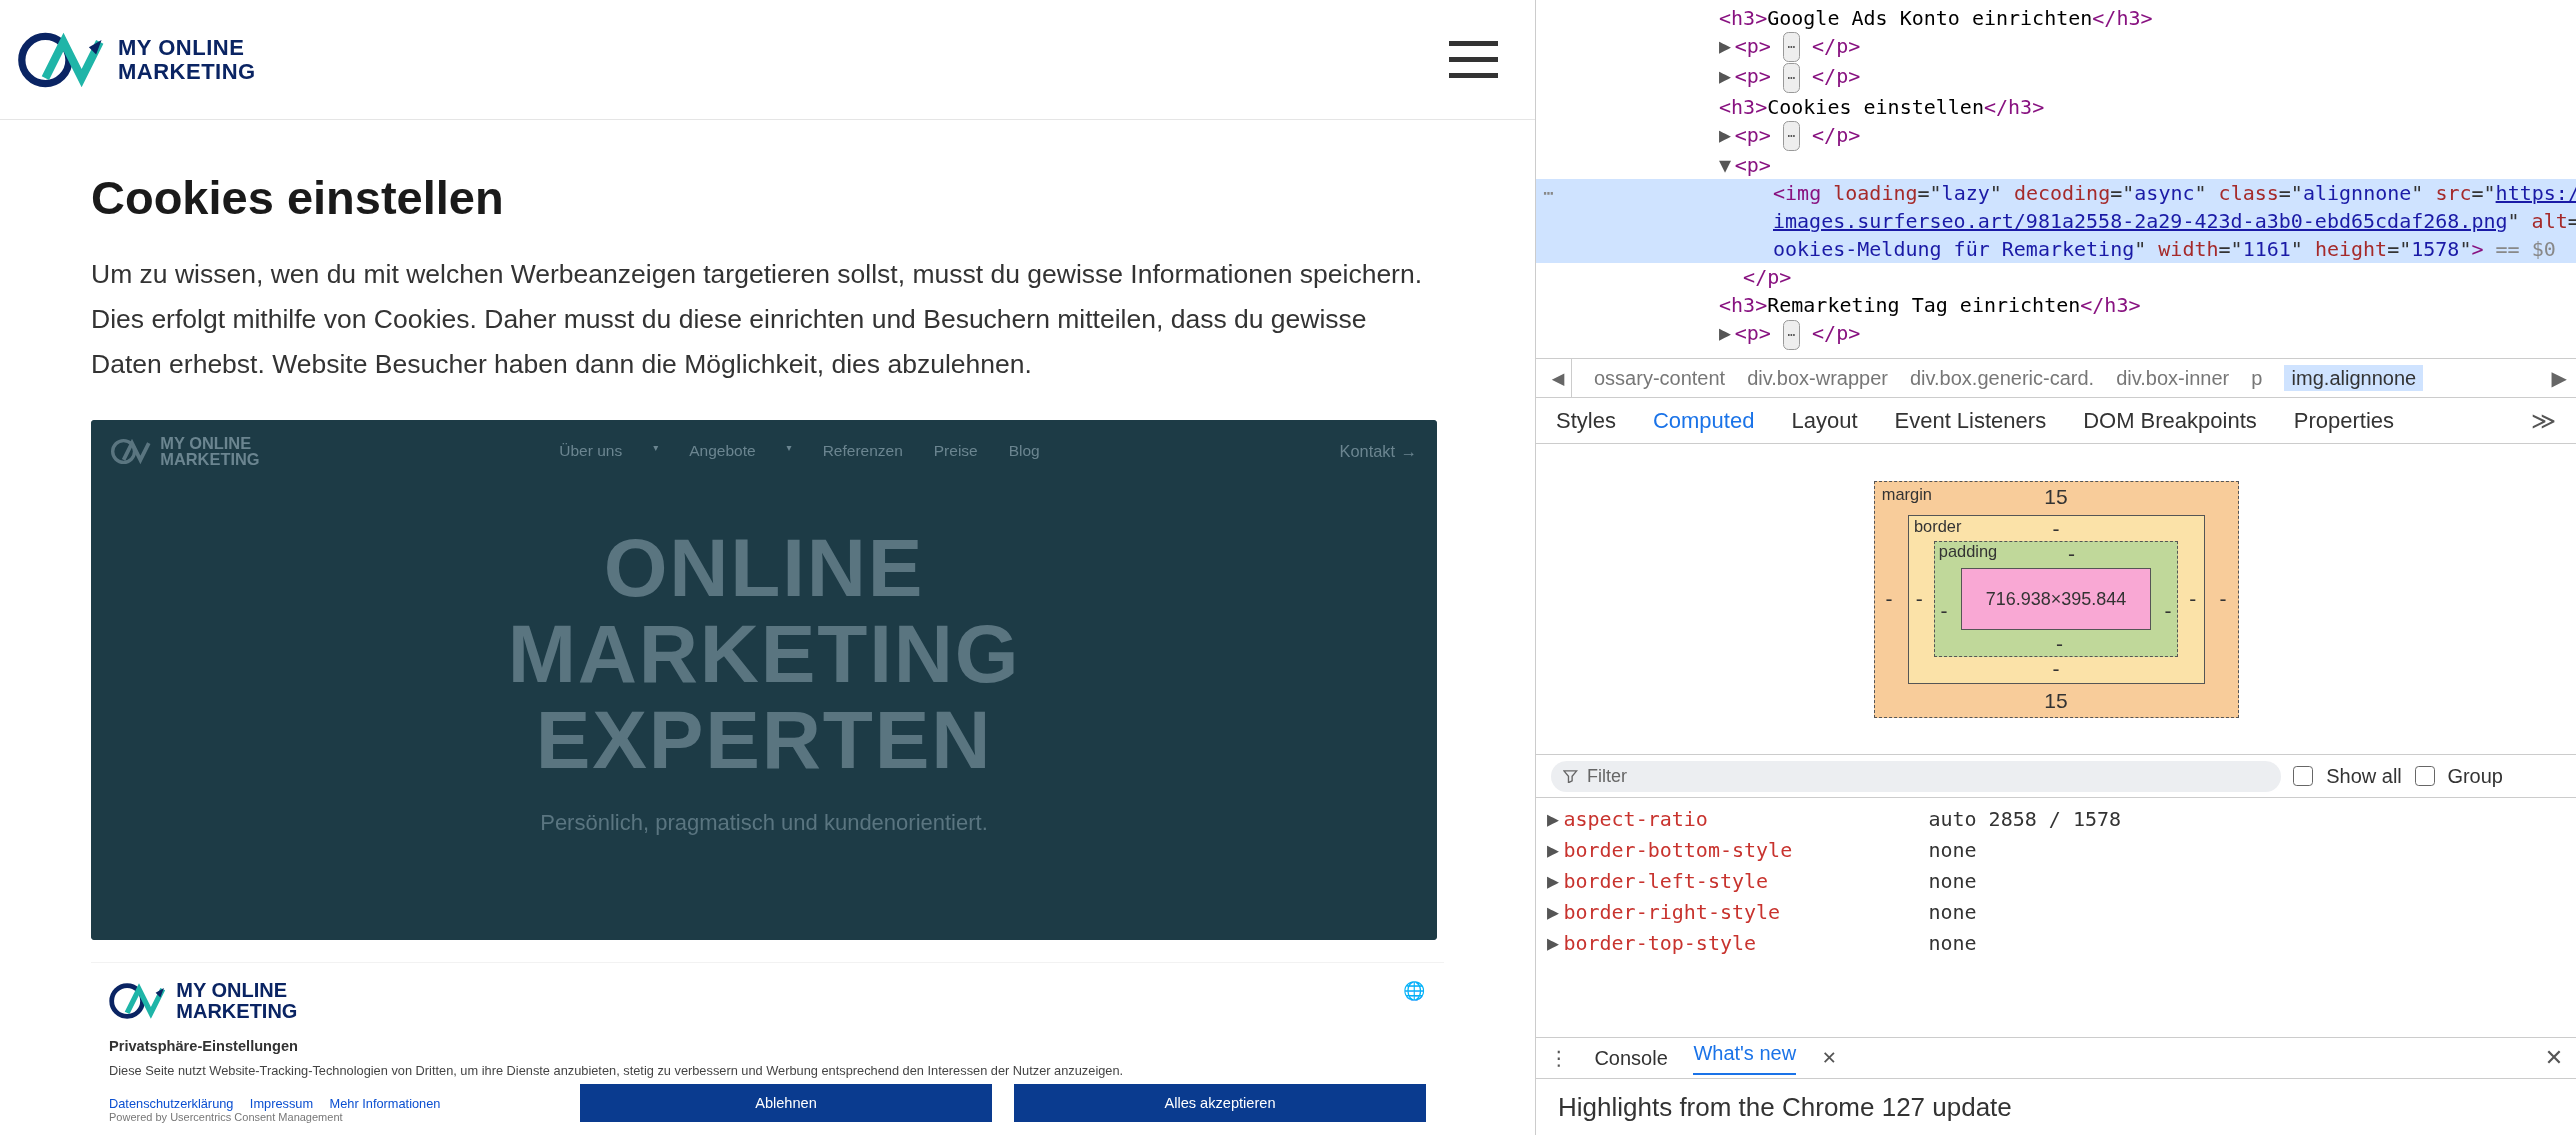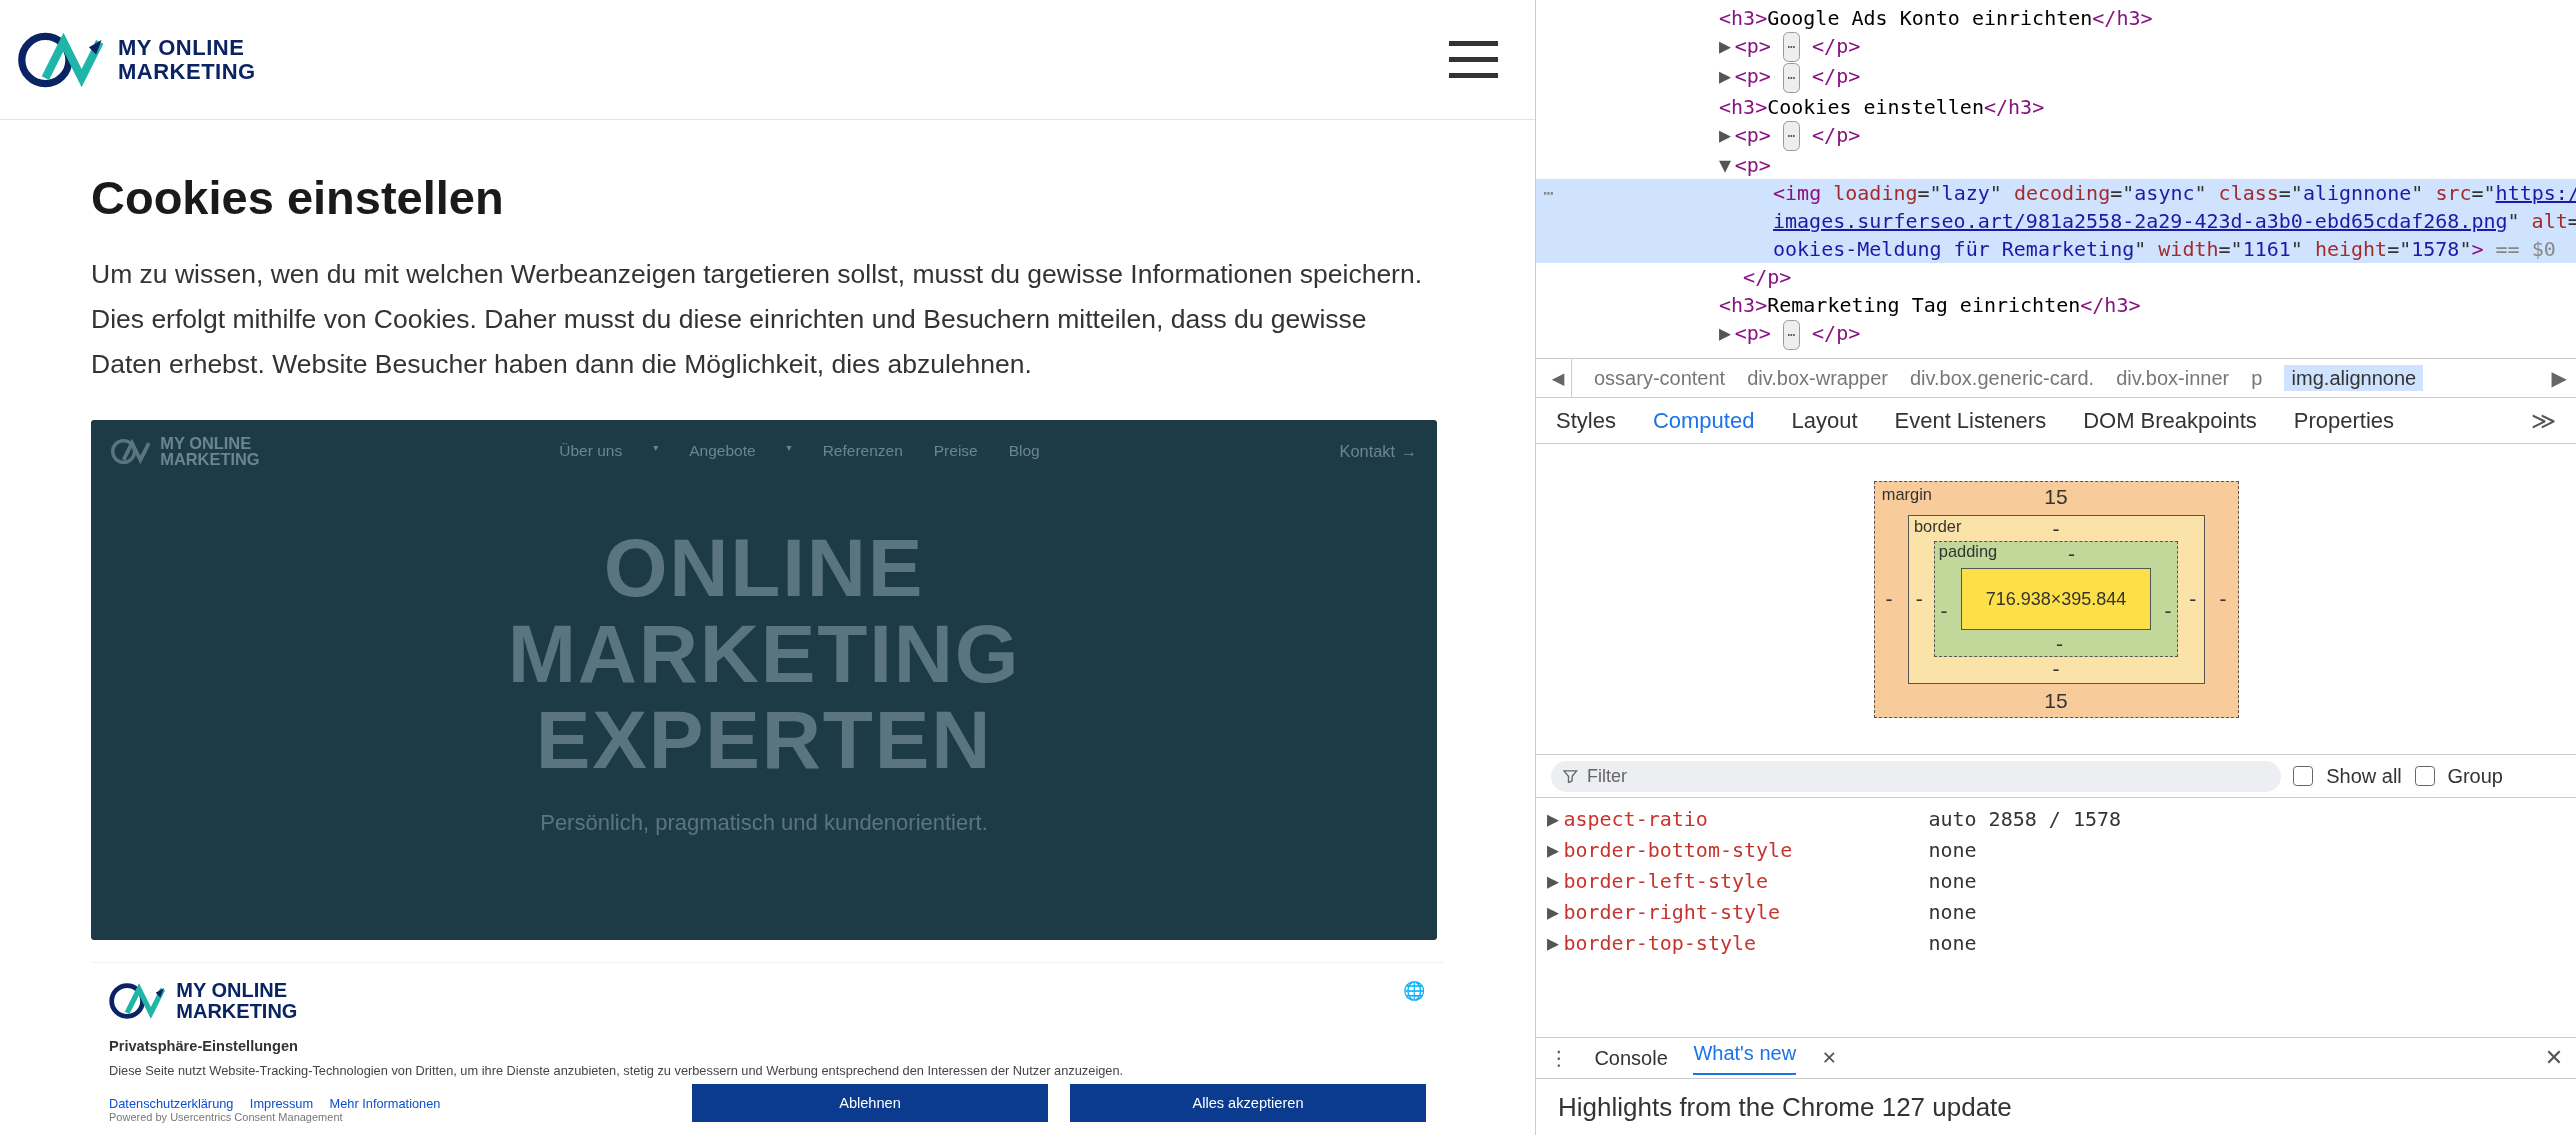--- a/index.html
+++ b/index.html
@@ -36,21 +36,21 @@
 .cookie-logo { display: flex; align-items: center; gap: 7.3px; }
 .cookie-logo-text { font-weight: 800; font-size: 20px; line-height: 1.05; color: #0a2463; }
 .globe-icon { font-size: 18px; color: #333; }
 .cookie-h { font-weight: 700; font-size: 14.6px; margin-top: 16.4px; }
 .cookie-desc { font-size: 12.8px; color: #444; margin-top: 9px; }
 .cookie-links { margin-top: 12.8px; font-size: 12.8px; }
 .cookie-links a { color: #0a4fd1; text-decoration: none; margin-right: 12.8px; }
 .cookie-bottom-row { display: flex; justify-content: space-between; align-items: center; margin-top: 5.5px; }
 .cookie-powered { font-size: 11px; color: #777; }
 .cookie-buttons { display: flex; gap: 22px; }
-.cookie-btn { width: 356px; height: 38px; background: #0a3b8f; color: #fff; border: none; font-size: 14.6px; cursor: pointer; }
+.cookie-btn { width: 412px; height: 38px; background: #0a3b8f; color: #fff; border: none; font-size: 14.6px; cursor: pointer; }
 
 
 .dom-panel { flex: 0 0 358px; overflow: hidden; font-family: Menlo, Consolas, monospace; font-size: 20px; line-height: 28px; background: #fff; padding-top: 3.7px; position: relative; }
 .dom-line { white-space: nowrap; padding-left: 18px; }
 .dom-indent-1 { padding-left: 183px; }
 .dom-highlight { background: #cfe3ff; margin-left:0; padding-left: 237px; }
 .dom-highlight-2 { background: #cfe3ff; margin-left:0; padding-left: 237px; }
 .dom-gutter { position:absolute; left:7.3px; color:#888; font-size:18px; }
 .tri { color: #555; margin-right: 3.7px; }
 .tag-punc { color: #881280; }
@@ -70,21 +70,21 @@
 
 .dt-tabs { height: 46px; border-bottom: 0.9px solid #ccc; display: flex; align-items: center; padding: 0 20px; gap: 37px; font-size: 22px; color: #333; }
 .dt-tab.active { color: #1a73e8; }
 .dt-more { margin-left:auto; font-size: 24px; color:#555; }
 
 .box-model-area { flex: 0 0 310px; display: flex; align-items: center; justify-content: center; }
 .bm-margin { width: 365px; height: 237px; border: 1.8px dashed #555; background: #f8cc9a; position: relative; }
 .bm-label { position: absolute; font-size: 16.4px; color: #333; }
 .bm-border { position: absolute; left: 33px; right: 33px; top: 33px; bottom: 33px; background: #fbe2a8; border: 1.8px solid #555; }
 .bm-padding { position: absolute; left: 25.6px; right: 25.6px; top: 25.6px; bottom: 25.6px; background: #c0d89a; border: 1.8px dashed #555; }
-.bm-content { position: absolute; left: 25.6px; right: 25.6px; top: 25.6px; bottom: 25.6px; background: #fde047; border: 1.8px solid #555; display:flex; align-items:center; justify-content:center; font-size: 18px; }
+.bm-content { position: absolute; left: 25.6px; right: 25.6px; top: 25.6px; bottom: 25.6px; background: #f9a8d4; border: 1.8px solid #555; display:flex; align-items:center; justify-content:center; font-size: 18px; }
 .bm-num { position:absolute; font-size:21px; color:#333; }
 
 .filter-row { height: 44px; border-top: 0.9px solid #ccc; border-bottom: 0.9px solid #ccc; display: flex; align-items: center; padding: 0 14.6px; gap: 12.8px; }
 .filter-box { flex: 1; max-width: 730px; height: 31px; background: #eceef1; border-radius: 15.5px; display: flex; align-items: center; padding: 0 12.8px; gap: 9px; color: #666; font-size: 18px; }
 .chk { width: 20px; height: 20px; border: 1.8px solid #666; border-radius: 3.7px; display:inline-block; }
 .filter-label { font-size: 20px; color: #333; }
 
 .computed-list { flex: 1; overflow: auto; font-family: Menlo, Consolas, monospace; font-size: 20px; line-height: 31px; padding: 5.5px 0; }
 .comp-row { display: flex; align-items: center; padding-left: 11px; }
 .comp-tri { color: #555; width: 16.4px; }

